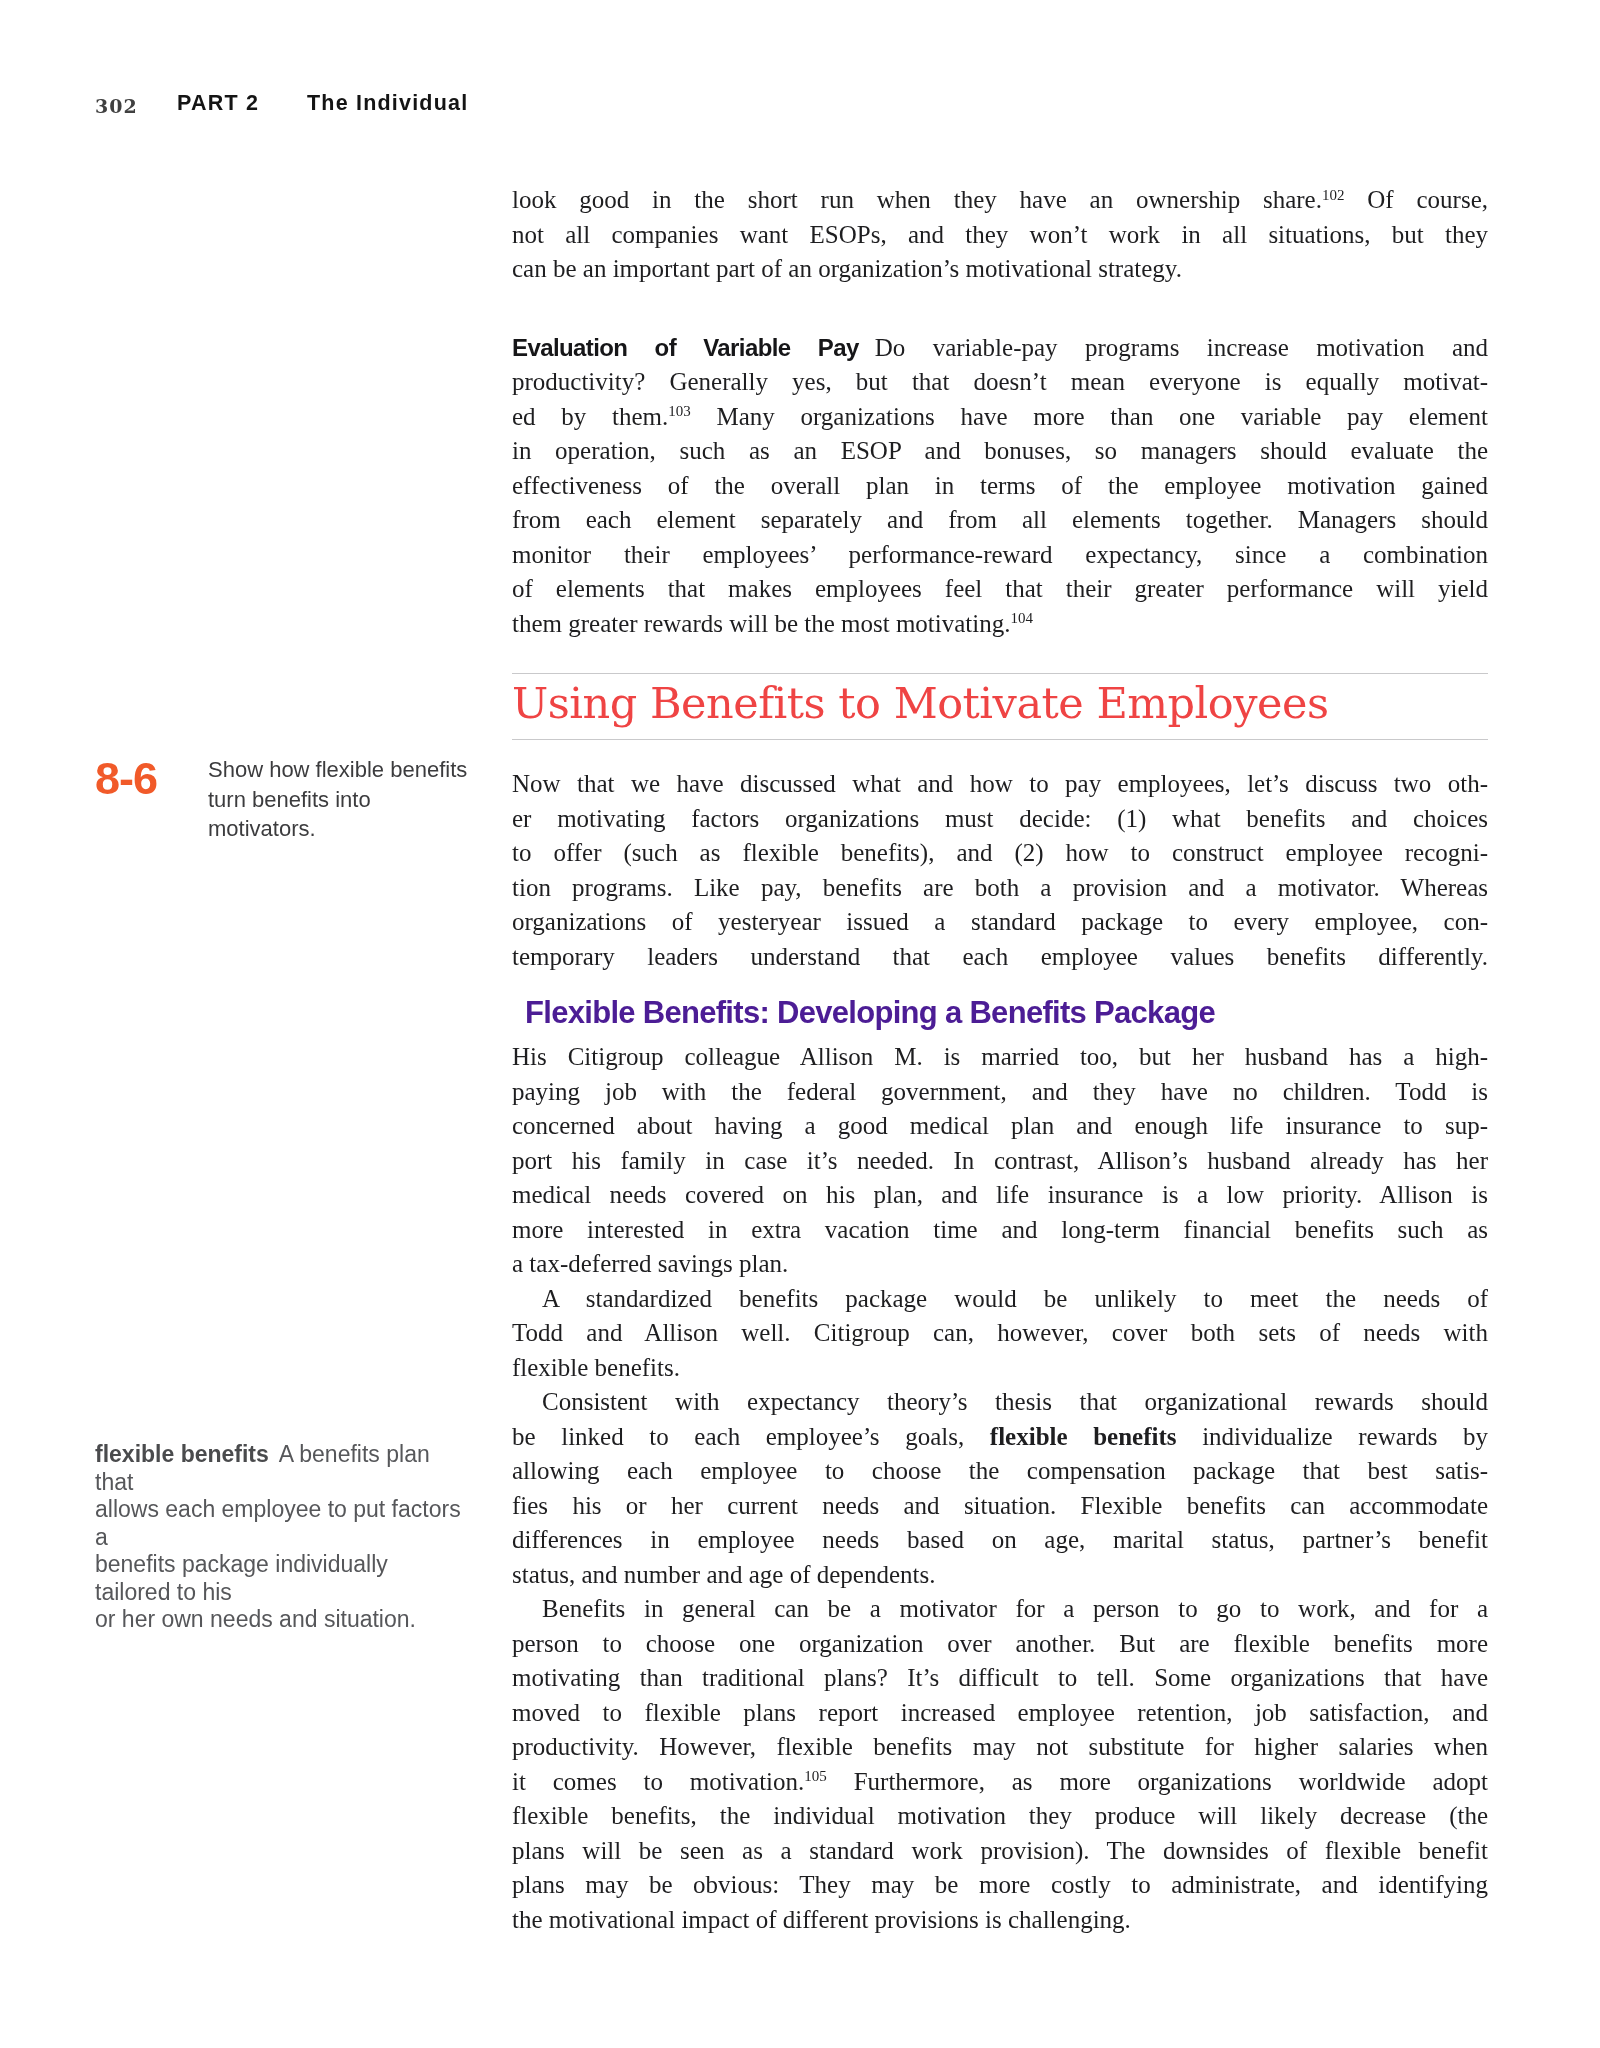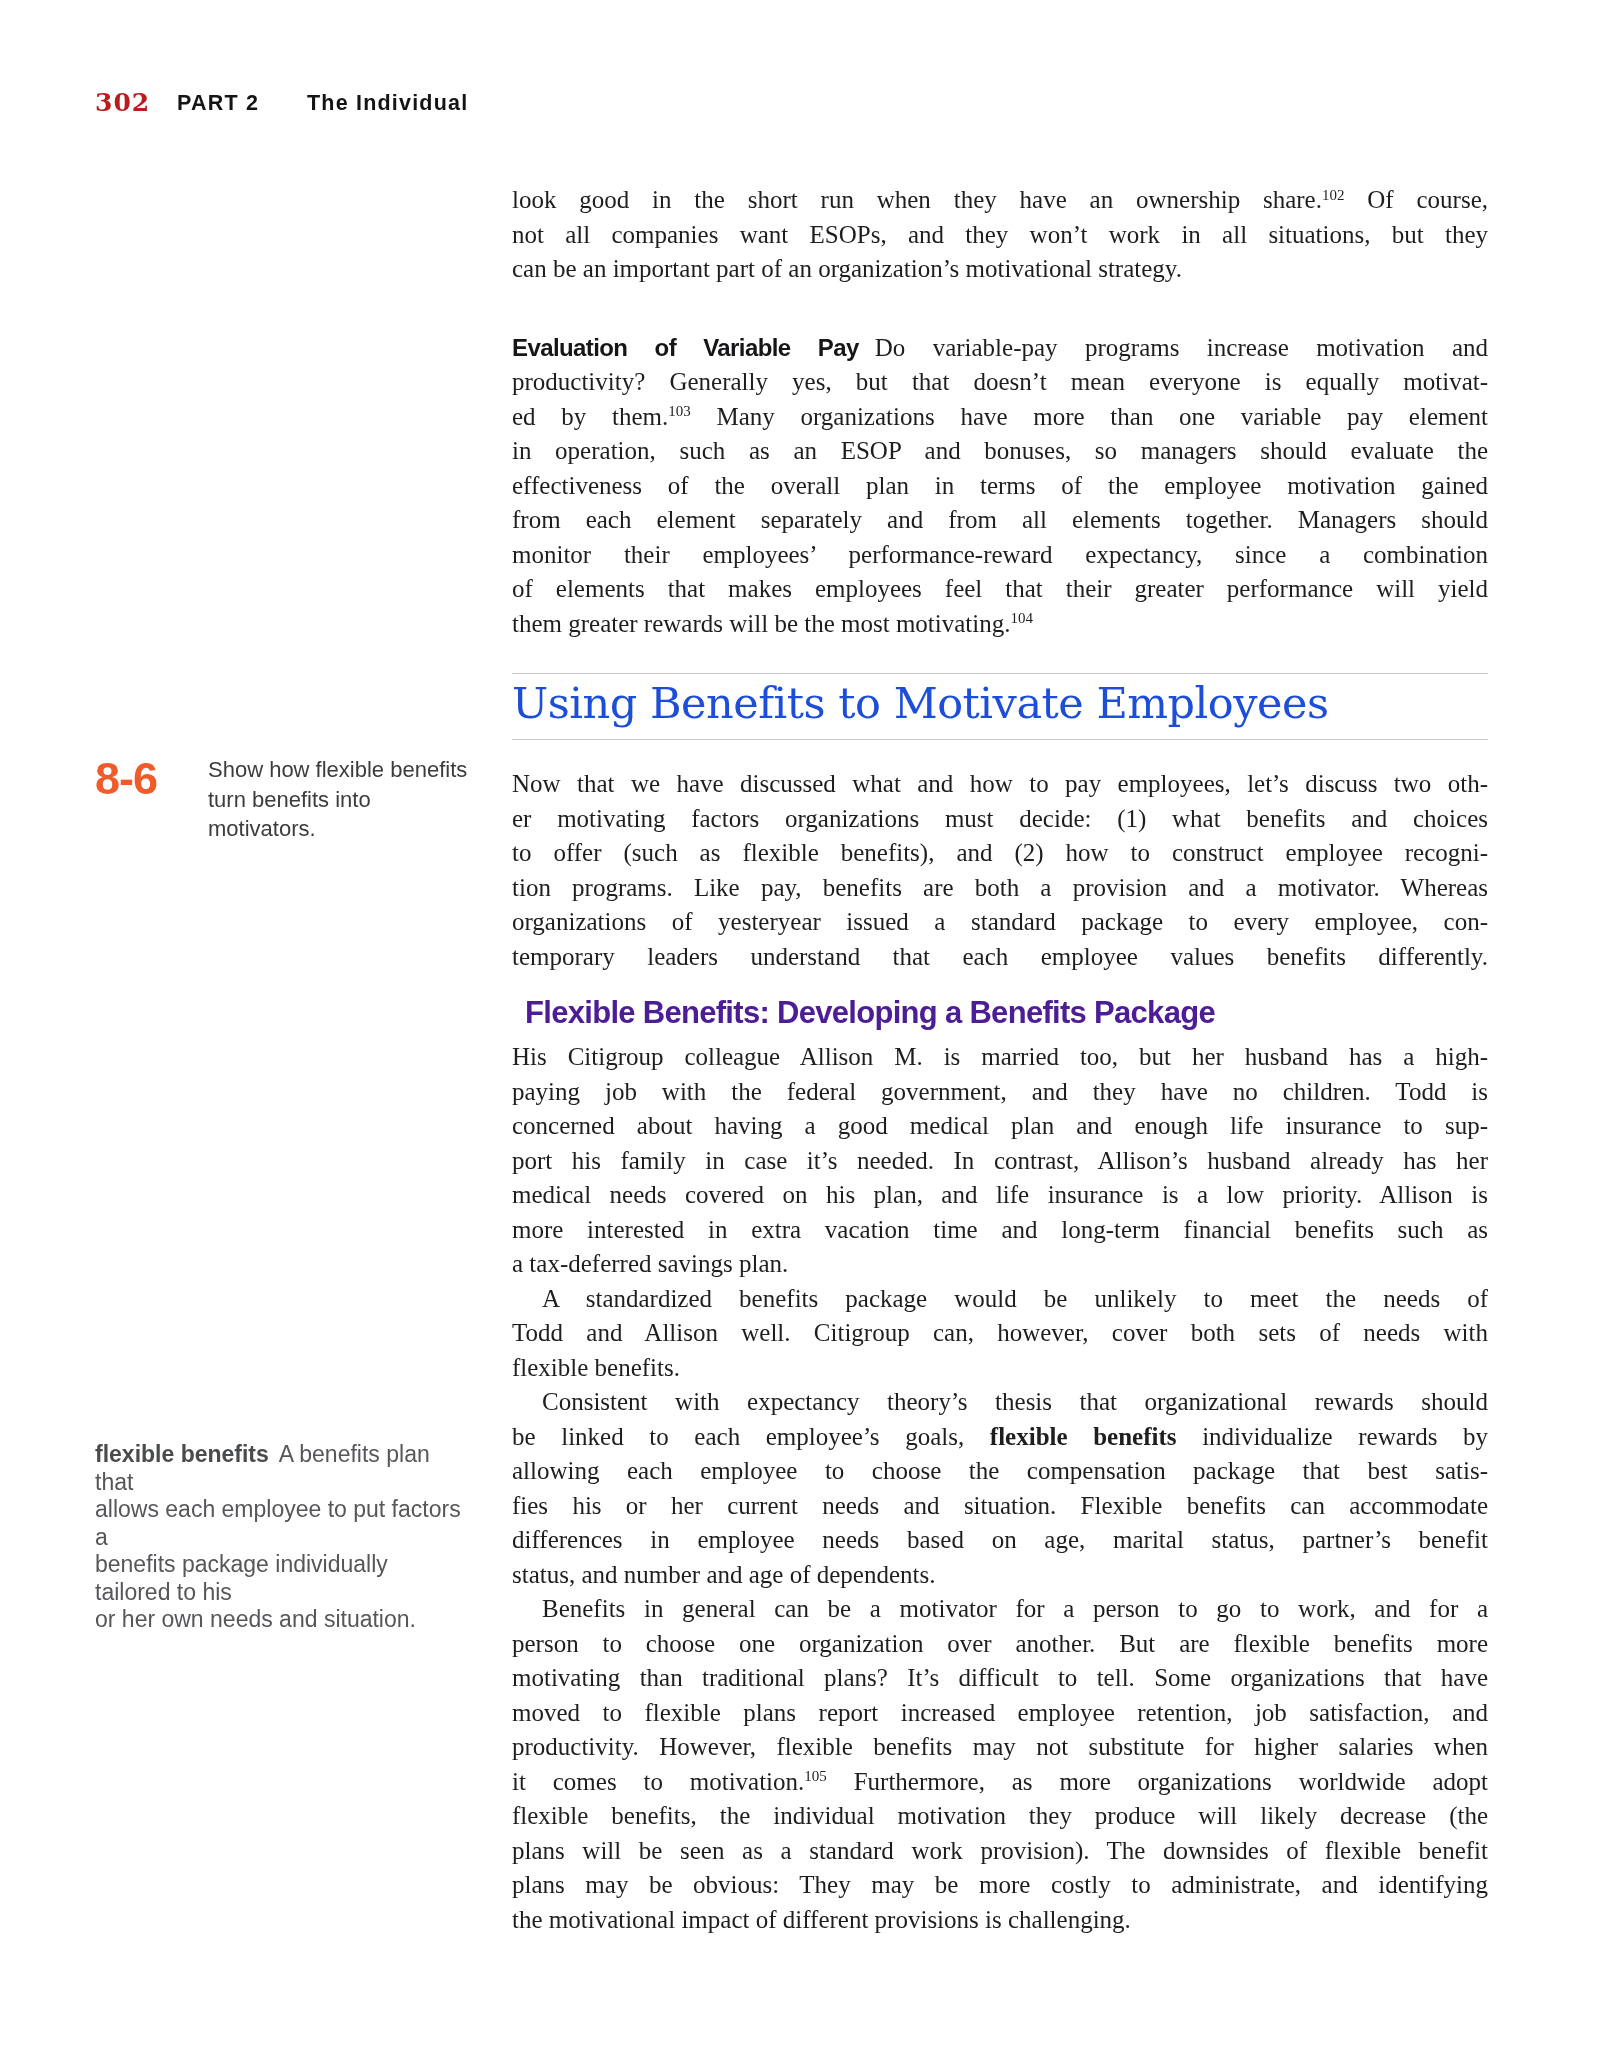--- a/index.html
+++ b/index.html
@@ -5,21 +5,21 @@
   * { margin:0; padding:0; box-sizing:border-box; }
   html,body { background:#ffffff; }
   .page {
     position:relative; width:1600px; height:2048px; background:#ffffff;
     overflow:hidden; font-family:"Liberation Serif","DejaVu Serif",serif;
   }
 
   
   .header { position:absolute; left:0; top:88px; height:30px; width:1600px; }
   .pgnum  { position:absolute; left:95px; bottom:1px; font-family:"DejaVu Serif","Liberation Serif",serif;
-            font-weight:700; font-size:25px; color:#b91c1c; letter-spacing:1px; }
+            font-weight:700; font-size:19px; color:#404040; letter-spacing:1px; }
   .plabel { position:absolute; left:177px; bottom:2px; font-family:"Liberation Sans",sans-serif;
             font-weight:700; font-size:21.5px; color:#141414; letter-spacing:1.2px; }
   .ptitle { position:absolute; left:307px; bottom:2px; font-family:"Liberation Sans",sans-serif;
             font-weight:700; font-size:21.5px; color:#141414; letter-spacing:1.2px; }
 
   
   .lo { position:absolute; left:95px; top:755px; width:400px; }
   .lo-num { position:absolute; left:0; top:-2px; font-family:"Liberation Sans",sans-serif;
             font-weight:700; font-size:45px; letter-spacing:-1px; color:#f15a29; }
   .lo-text { margin-left:113px; font-family:"Liberation Sans",sans-serif;
@@ -88,21 +88,21 @@
         <div class="ln">productivity? Generally yes, but that doesn’t mean everyone is equally motivat-</div>
         <div class="ln">ed by them.<sup>103</sup> Many organizations have more than one variable pay element</div>
         <div class="ln">in operation, such as an ESOP and bonuses, so managers should evaluate the</div>
         <div class="ln">effectiveness of the overall plan in terms of the employee motivation gained</div>
         <div class="ln">from each element separately and from all elements together. Managers should</div>
         <div class="ln">monitor their employees’ performance-reward expectancy, since a combination</div>
         <div class="ln">of elements that makes employees feel that their greater performance will yield</div>
         <div class="ln last">them greater rewards will be the most motivating.<sup>104</sup></div>
       </div>
       <div class="rule rule-top"></div>
-      <div class="section-heading" style="color: #1d4ed8;">Using Benefits to Motivate Employees</div>
+      <div class="section-heading" style="color: #ef4444;">Using Benefits to Motivate Employees</div>
       <div class="rule rule-bottom"></div>
       <div class="para">
         <div class="ln">Now that we have discussed what and how to pay employees, let’s discuss two oth-</div>
         <div class="ln">er motivating factors organizations must decide: (1) what benefits and choices</div>
         <div class="ln">to offer (such as flexible benefits), and (2) how to construct employee recogni-</div>
         <div class="ln">tion programs. Like pay, benefits are both a provision and a motivator. Whereas</div>
         <div class="ln">organizations of yesteryear issued a standard package to every employee, con-</div>
         <div class="ln">temporary leaders understand that each employee values benefits differently.</div>
       </div>
       <div class="sub-heading" style="color: #4c1d95; margin-left: 13px;">Flexible Benefits: Developing a Benefits Package</div>

